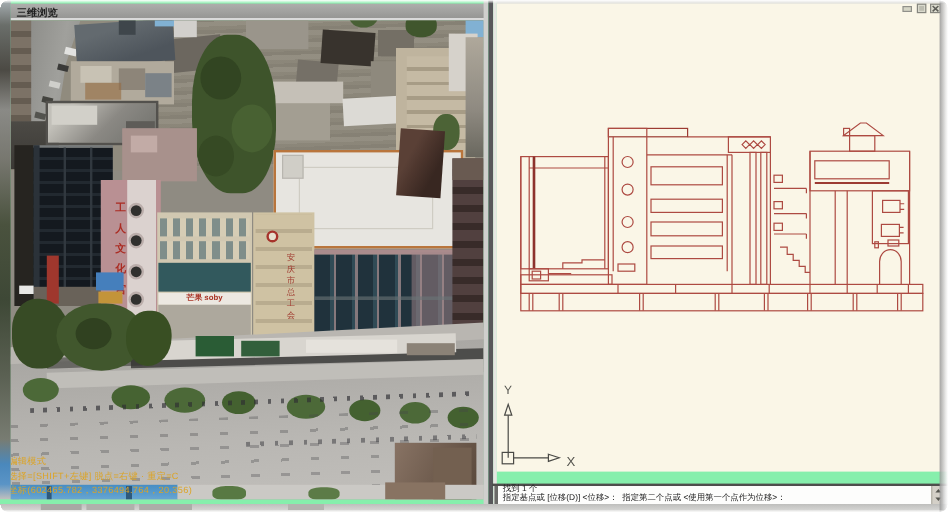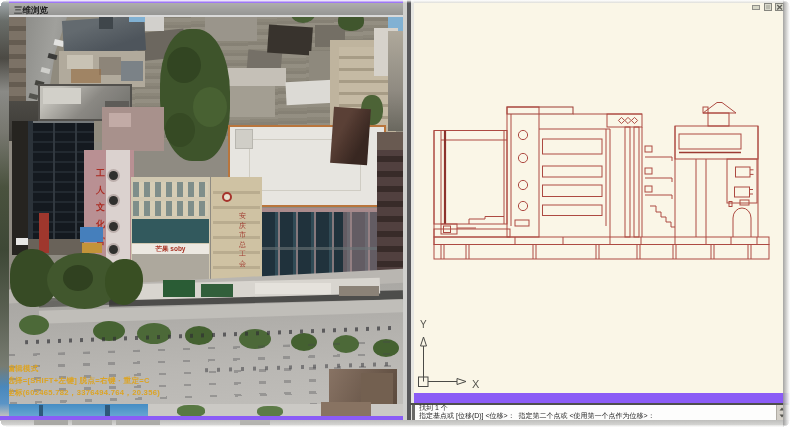--- a/index.html
+++ b/index.html
@@ -1,17 +1,17 @@
 <!DOCTYPE html>
 <html><head>
 <meta charset="utf-8">
 <style>
   html,body{margin:0;padding:0;background:#fff;width:790px;height:427px;overflow:hidden;}
   *{box-sizing:border-box;}
-  #stage{position:absolute;left:0;top:0;width:790px;height:427px;background:#8b5cf6;
+  #stage{position:absolute;left:0;top:0;width:790px;height:427px;background:#86efac;
     font-family:"Liberation Sans",sans-serif;overflow:hidden;}
   .abs{position:absolute;}
 </style>
 </head>
 <body>
 <div id="stage">
 
   <div class="abs" style="left:0;top:4;width:9px;height:416px;background:linear-gradient(180deg,#a8b0b4 0%,#6a6e6a 5%,#4c4a44 14%,#8a8a86 22%,#77776f 32%,#4a523e 45%,#3e4836 60%,#5a6052 75%,#787c72 88%,#4a88bc 93%,#5a94c6 97%,#c0c0be 100%);"></div>
 
   <div class="abs" style="left:9px;top:3px;width:395px;height:12px;background:linear-gradient(180deg,#aeaeac,#969694);">
@@ -164,21 +164,21 @@
     <div class="abs" style="left:352px;top:356px;width:32px;height:44px;background:#75604e;"></div>
 
     <div class="abs" style="left:-9px;top:387px;width:148px;height:14px;background:linear-gradient(180deg,#3f8ecb,#66aada);"></div>
     <div class="abs" style="left:30px;top:388px;width:4px;height:12px;background:#2a5a80;"></div>
     <div class="abs" style="left:96px;top:388px;width:5px;height:12px;background:#2a5a80;"></div>
     <div class="abs" style="left:139px;top:387px;width:256px;height:13px;background:#cbc9c4;"></div>
     <div class="abs" style="left:168px;top:388px;width:28px;height:12px;background:#567a3e;border-radius:40%;"></div>
     <div class="abs" style="left:248px;top:389px;width:26px;height:11px;background:#5a7c42;border-radius:40%;"></div>
     <div class="abs" style="left:312px;top:385px;width:50px;height:15px;background:#8a7360;"></div>
 
-    <div class="abs" style="left:-2px;top:346px;width:380px;color:#e2a417;font-size:7.6px;font-weight:bold;line-height:12px;white-space:nowrap;letter-spacing:.3px;">编辑模式<br>选择=[SHIFT+左键] 脱点=右键 · 重定=C<br>坐标(602465.782，3376494.764，20.356)</div>
+    <div class="abs" style="left:-2px;top:362px;width:380px;color:#e2a417;font-size:7.6px;font-weight:normal;line-height:12px;white-space:nowrap;letter-spacing:.3px;">编辑模式<br>选择=[SHIFT+左键] 脱点=右键 · 重定=C<br>坐标(602465.782，3376494.764，20.356)</div>
   </div>
 
   <div class="abs" style="left:403px;top:0;width:4px;height:420px;background:#cfcfcd;"></div>
   <div class="abs" style="left:407px;top:0;width:4px;height:420px;background:#57575a;"></div>
   <div class="abs" style="left:411px;top:0;width:3px;height:420px;background:#e6e6e2;"></div>
 
   <div class="abs" style="left:414px;top:0;width:376px;height:393px;background:#faf6e7;"></div>
   <div class="abs" style="left:414px;top:0;width:376px;height:3px;background:#dededa;"></div>
 
   <svg class="abs" style="left:750px;top:2px;" width="36" height="11" viewBox="0 0 36 11">

